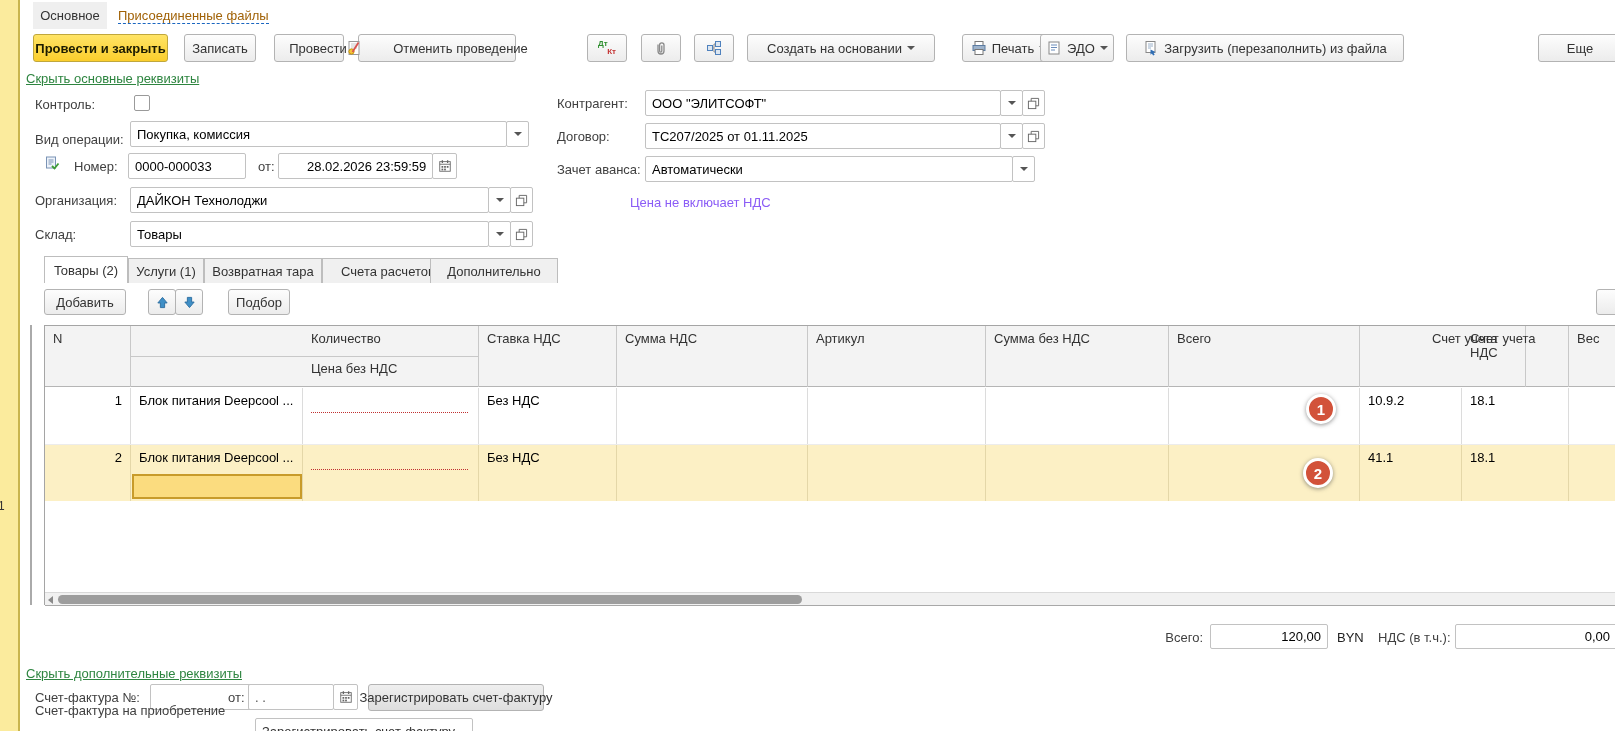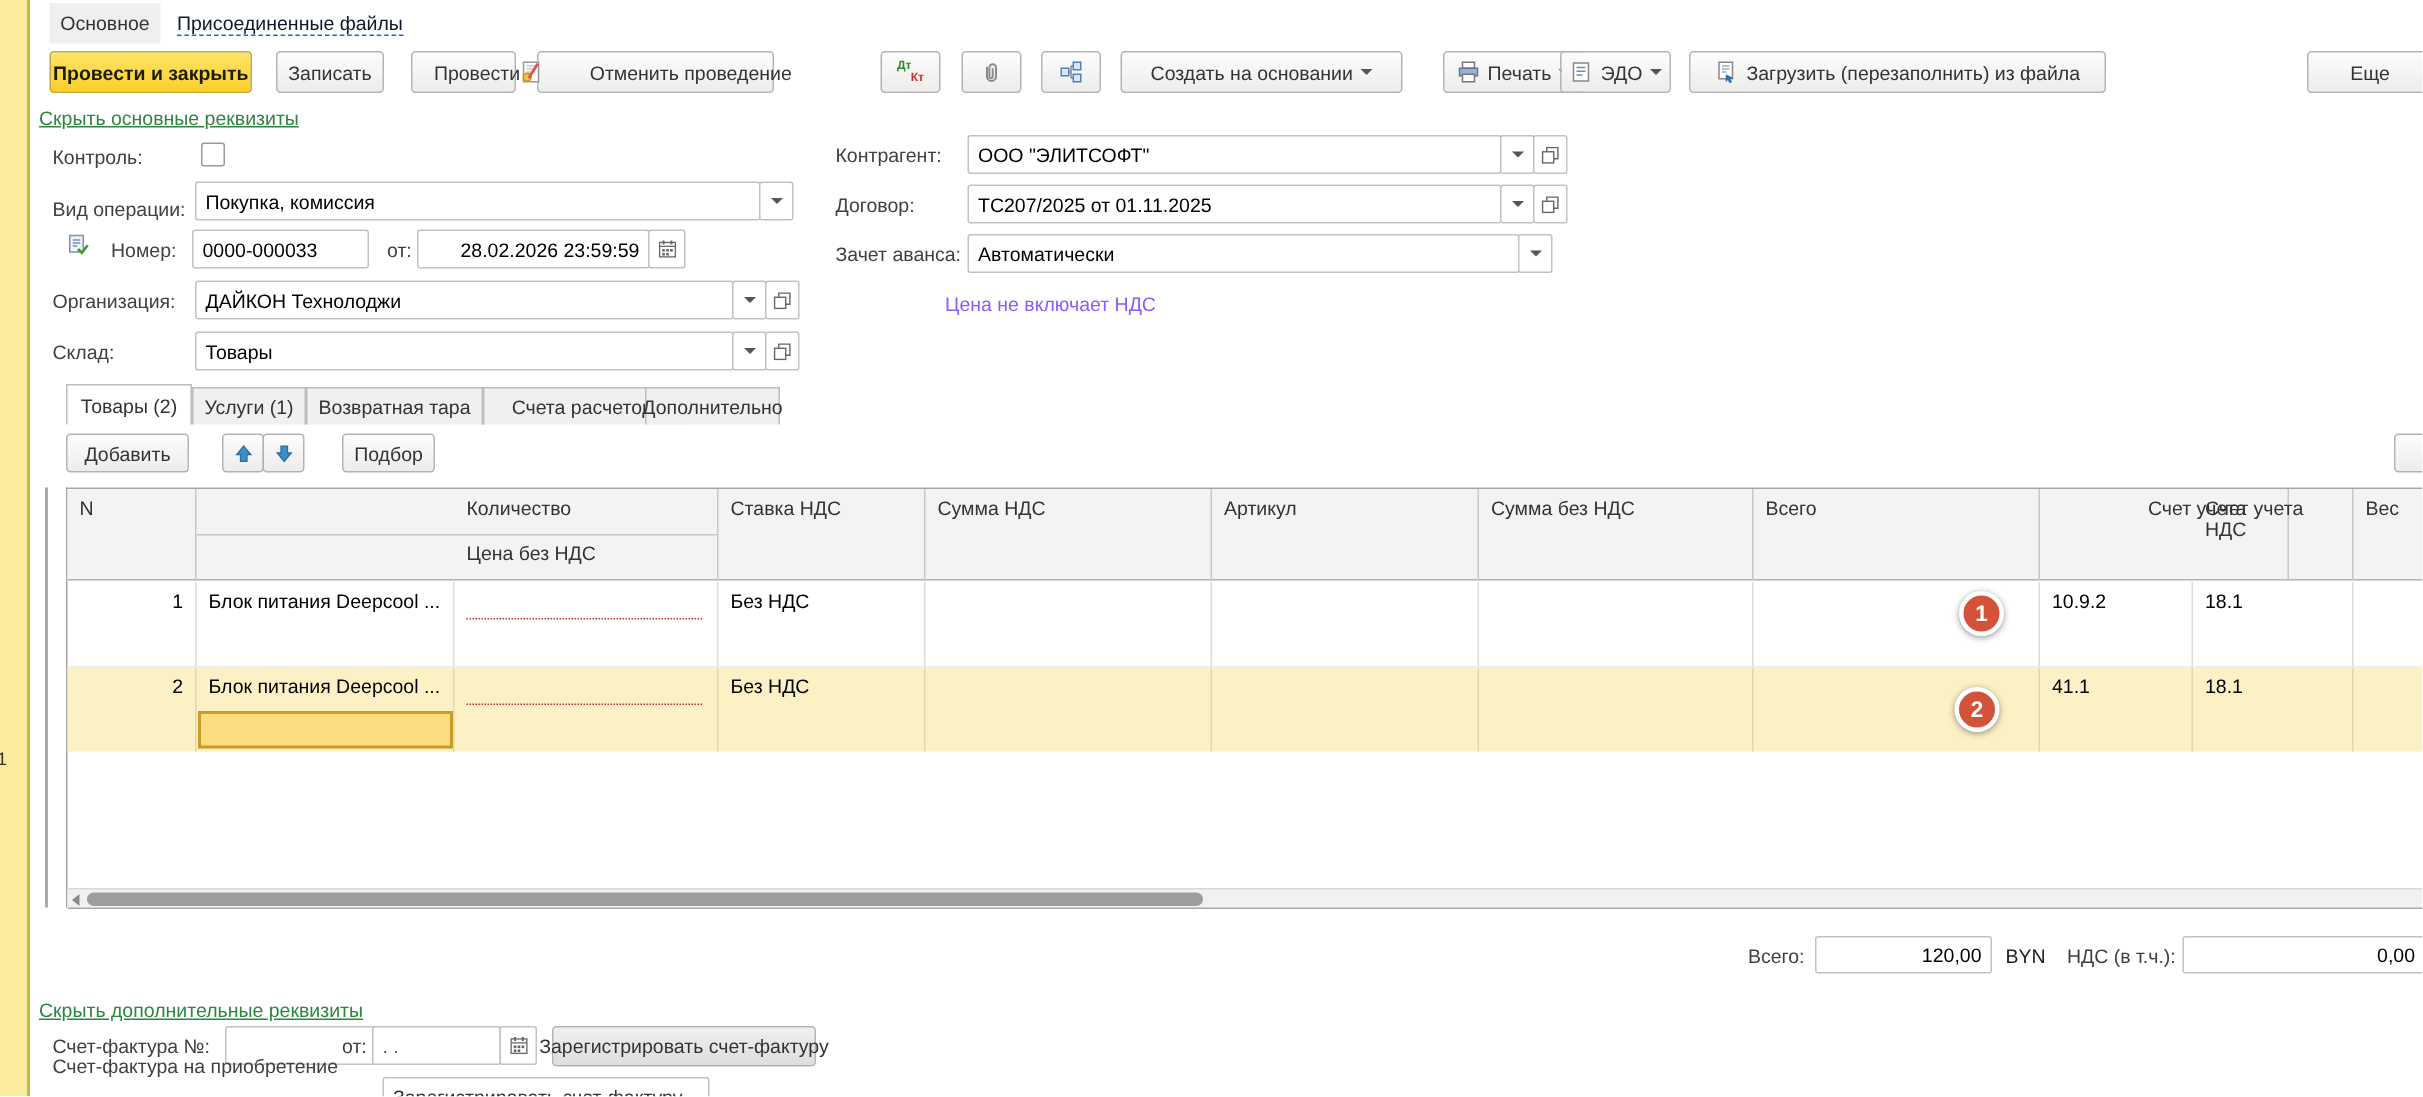--- a/index.html
+++ b/index.html
@@ -5,21 +5,21 @@
   * { margin:0; padding:0; box-sizing:border-box; }
   body { font-family:"Liberation Sans", sans-serif; background:#fff; }
   .screen { position:relative; width:1615px; height:731px; overflow:hidden; background:#fff; font-size:13px; color:#000; }
   .abs { position:absolute; }
   
   .bg-strip { position:absolute; left:0; top:0; width:20px; height:731px; background:#fbeb9d; border-right:2px solid #c9b54e; overflow:hidden; }
   .vline { position:absolute; width:2px; background:#aaa; }
   
   .glink { color:#2e8540; text-decoration:underline; cursor:pointer; white-space:nowrap; }
   .blink { color:#8b5cf6; cursor:pointer; white-space:nowrap; }
-  .dashlink { color:#0f172a; border-bottom:1px dashed #1a66c0; cursor:pointer; white-space:nowrap; }
+  .dashlink { color:#a16207; border-bottom:1px dashed #1a66c0; cursor:pointer; white-space:nowrap; }
   
   .nav-tab { background:#efefef; display:flex; align-items:center; justify-content:center; color:#333; }
   
   .btn { position:absolute; height:28px; background:linear-gradient(#fdfdfd,#ececec); border:1px solid #b3b3b3; border-radius:3px; display:flex; align-items:center; justify-content:center; gap:5px; color:#333; cursor:pointer; white-space:nowrap; padding:0 6px; }
   .btn-yellow { background:linear-gradient(#ffe466,#fbce2c); border:1px solid #c0a73c; font-weight:bold; color:#1c1c00; }
   .btn-gray { background:linear-gradient(#efefef,#dedede); }
   .caret { width:0; height:0; border-left:4px solid transparent; border-right:4px solid transparent; border-top:4px solid #555; display:inline-block; }
   
   .tbox { position:absolute; background:#fff; border:1px solid #c2c2c2; border-radius:2px; display:flex; align-items:center; padding:0 6px; overflow:hidden; white-space:nowrap; }
   .seg { position:absolute; background:#fff; border:1px solid #c2c2c2; border-radius:2px; display:flex; align-items:center; justify-content:center; cursor:pointer; }
@@ -243,21 +243,21 @@
     </div>
   <div class="tab" style="left:128px;width:76px;">
       <span>Услуги (1)</span>
     </div>
   <div class="tab" style="left:204px;width:118px;">
       <span>Возвратная тара</span>
     </div>
   <div class="tab" style="left:322px;width:132px;">
       <span>Счета расчетов</span>
     </div>
-  <div class="tab" style="left:430px;width:90px;">
+  <div class="tab" style="left:430px;width:128px;">
       <span>Дополнительно</span>
     </div>
 
   <div class="btn" style="left:44px;top:289px;width:82px;height:26px;">
       <span>Добавить</span>
     </div>
   <div class="btn" style="left:148px;top:289px;width:28px;height:26px;">
     <svg width="13" height="13" viewBox="0 0 14 14">
         <path d="M7 1.5 L12 7.5 H9.3 V12.5 H4.7 V7.5 H2 Z" fill="#3f8fc6" stroke="#2c6da0"></path>
       </svg>

